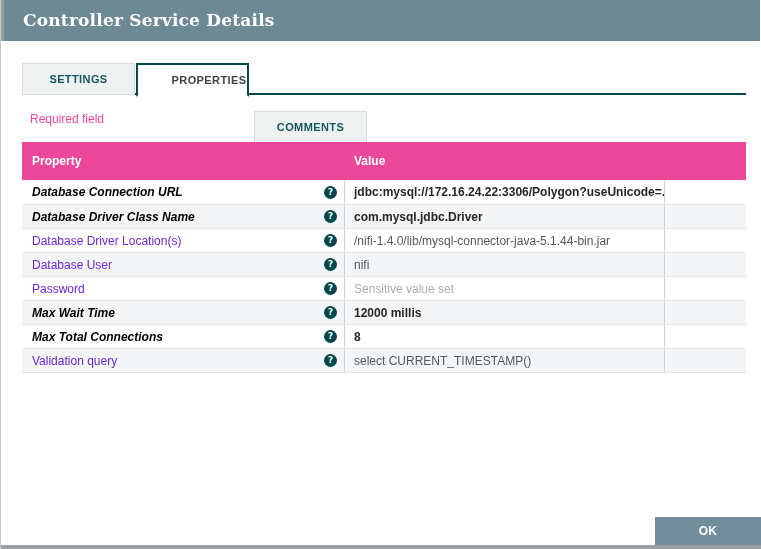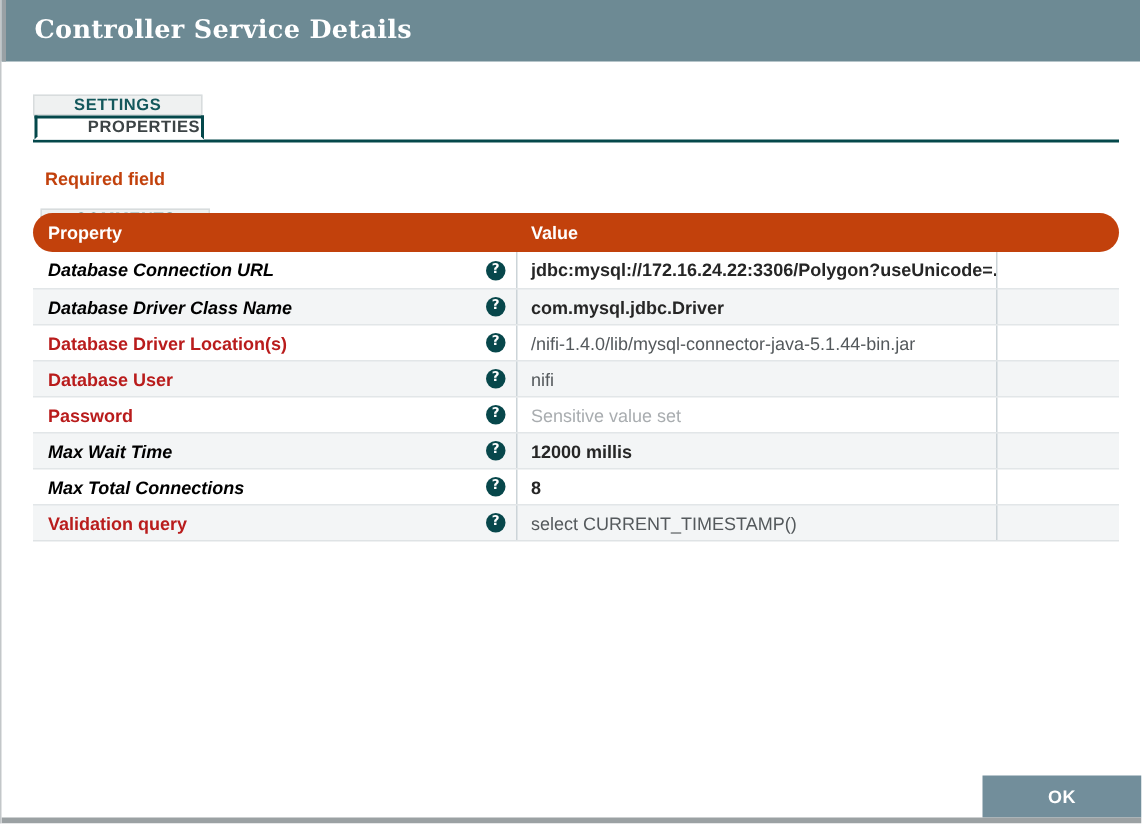--- a/index.html
+++ b/index.html
@@ -27,21 +27,20 @@
     position: absolute; top: 0; left: 0; width: 3px; height: 41px;
     background: #99a1a5;
   }
 
   
   .tabbar {
     position: absolute; top: 63px; left: 21px; width: 724px;
     height: 32px;
     border-bottom: 2px solid #04484b;
     display: flex;
-    flex-direction: column;
   }
   .tab {
     width: 113px; height: 32px;
     display: flex; align-items: center; justify-content: center;
     font-size: 11px; font-weight: bold; letter-spacing: 0.4px;
     cursor: pointer;
     background: #eff1f1;
     border: 1px solid #d8dcdd;
     color: #14585c;
     margin-right: 0;
@@ -55,48 +54,48 @@
     margin-bottom: -2px;
     height: 34px;
     color: #3d4446;
     z-index: 2;
     padding-left: 33px;
   }
 
   
   .required-label {
     position: absolute; top: 112px; left: 29px;
-    font-size: 12px; font-weight: bold; color: #c2410c;
+    font-size: 12px; font-weight: normal; color: #ec4899;
   }
 
   
   .prop-table {
     position: absolute; top: 142px; left: 21px; width: 724px;
     font-size: 12px;
     border-bottom: 1px solid #dfe3e5;
   }
   .thead {
     display: grid; grid-template-columns: 322px 320px 82px;
-    background: #c2410c; height: 26px; align-items: center;
-    color: #ffffff; font-weight: bold; border-radius: 13px;
+    background: #ec4899; height: 38px; align-items: center;
+    color: #ffffff; font-weight: bold;
   }
   .thead .th { padding-left: 10px; }
   .trow {
     display: grid; grid-template-columns: 322px 320px 82px;
     height: 24px; align-items: center;
     background: #ffffff;
     border-top: 1px solid #e2e6e8;
   }
   .trow:first-child { border-top: none; }
   .trow.alt { background: #f3f5f6; }
   .cell-prop {
     display: flex; align-items: center; justify-content: space-between;
     padding-left: 10px; padding-right: 7px; height: 100%;
   }
-  .prop-name { color: #b91c1c; white-space: nowrap; font-weight: bold; }
+  .prop-name { color: #6d28d9; white-space: nowrap; }
   .prop-name.req { font-weight: bold; color: #000000; font-style: italic; }
   .help-icon {
     width: 13px; height: 13px; border-radius: 50%;
     background: #07474b; color: #ffffff;
     font-size: 9px; font-weight: bold; line-height: 13px;
     text-align: center; flex: 0 0 13px; cursor: pointer;
     font-family: "DejaVu Sans", sans-serif;
   }
   .cell-value {
     border-left: 1px solid #ccd4d8; height: 100%;

